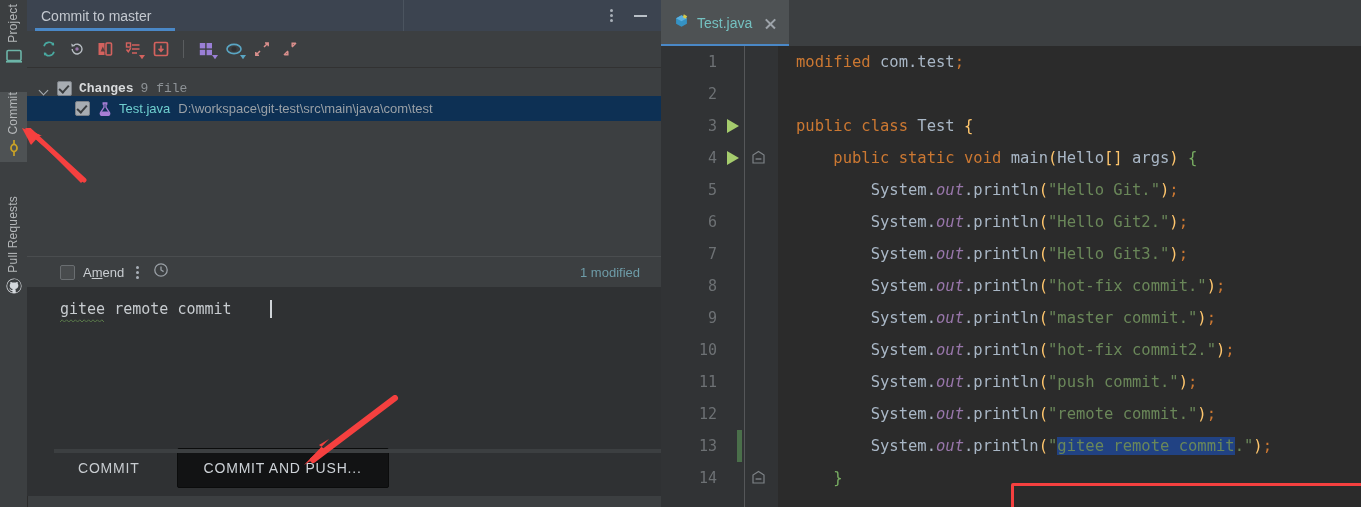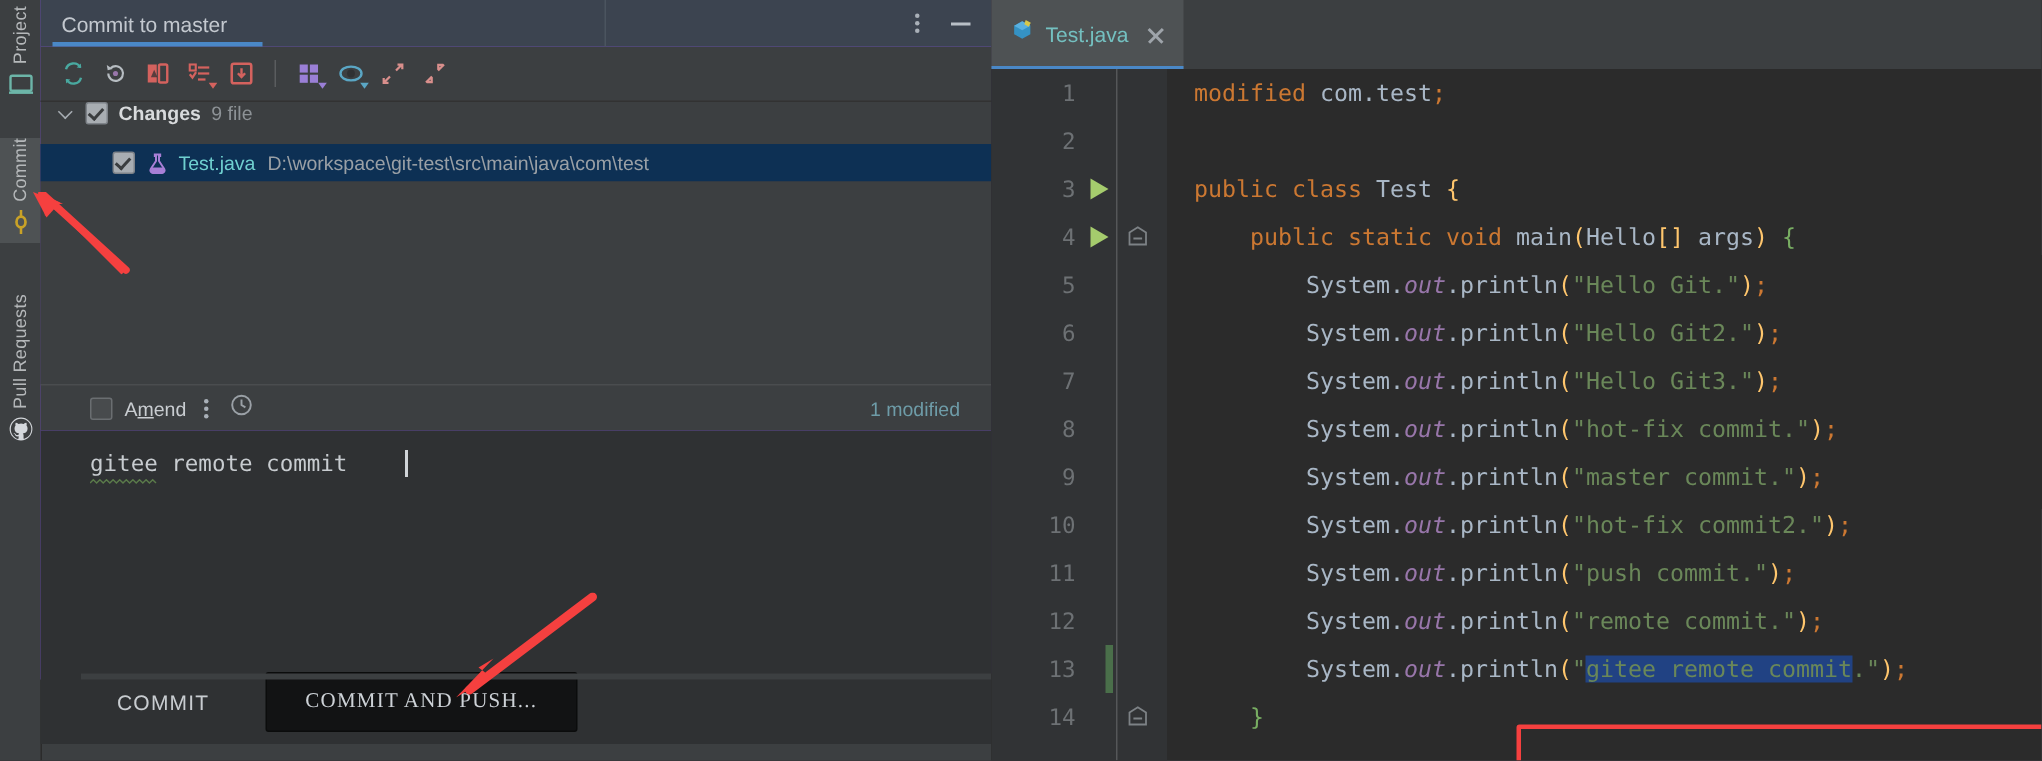--- a/index.html
+++ b/index.html
@@ -38,21 +38,21 @@
   }
   #vtab-project { top: 4px; }
   #vtab-commit  { top: 92px; background: #4e5254; padding-bottom: 4px; }
   #vtab-pull    { top: 196px; }
   .vicon { width: 20px; height: 20px; margin-top: 3px; }
 
   
   #commit-panel {
     position: absolute; left: 27px; top: 0;
     width: 634px; height: 453px;
-    background: #8b5cf6;
+    background: #fdba74;
   }
   
   #commit-header {
     position: relative;
     height: 31px;
     background: #3c4450;
     display: flex; align-items: center;
   }
   #commit-tab {
     position: relative;
@@ -94,23 +94,24 @@
     width: 26px; height: 26px;
     display: flex; align-items: center; justify-content: center;
     position: relative;
   }
   .tb-sep { width: 1px; height: 18px; background: #5a5d5f; margin: 0 7px; }
 
   
   #changes-area { background: #3c3f41; }
   #changes-row {
     height: 28px;
-    display: flex; align-items: flex-start;
+    display: flex; align-items: flex-end;
     padding-left: 12px;
     font-size: 13px;
+    font-family: Liberation Mono, monospace;
   }
   .chevron {
     width: 12px; height: 12px; margin-right: 6px;
     position: relative; flex: none;
   }
   .chevron::before {
     content: ""; position: absolute; left: 1px; top: 3px;
     width: 6px; height: 6px;
     border-right: 1.6px solid #a7adb3;
     border-bottom: 1.6px solid #a7adb3;
@@ -217,21 +218,21 @@
     cursor: default;
   }
   #btn-commit-push {
     color: #cdd2d7; font-size: 14px;
     letter-spacing: 0.8px;
     padding: 11px 26px;
     background: #121314;
     border: 1px solid #0b0c0c;
     border-radius: 2px;
     margin-left: 19px;
-    font-family: Liberation Serif, serif;
+    font-family: Liberation Sans, sans-serif;
     cursor: default;
   }
   #btn-bar-bottomline {
     position: absolute; left: 27px; bottom: 0;
     width: 634px; height: 4px; background: #3c3f41;
   }
 
   
   #editor-panel {
     position: absolute; left: 661px; top: 0;

